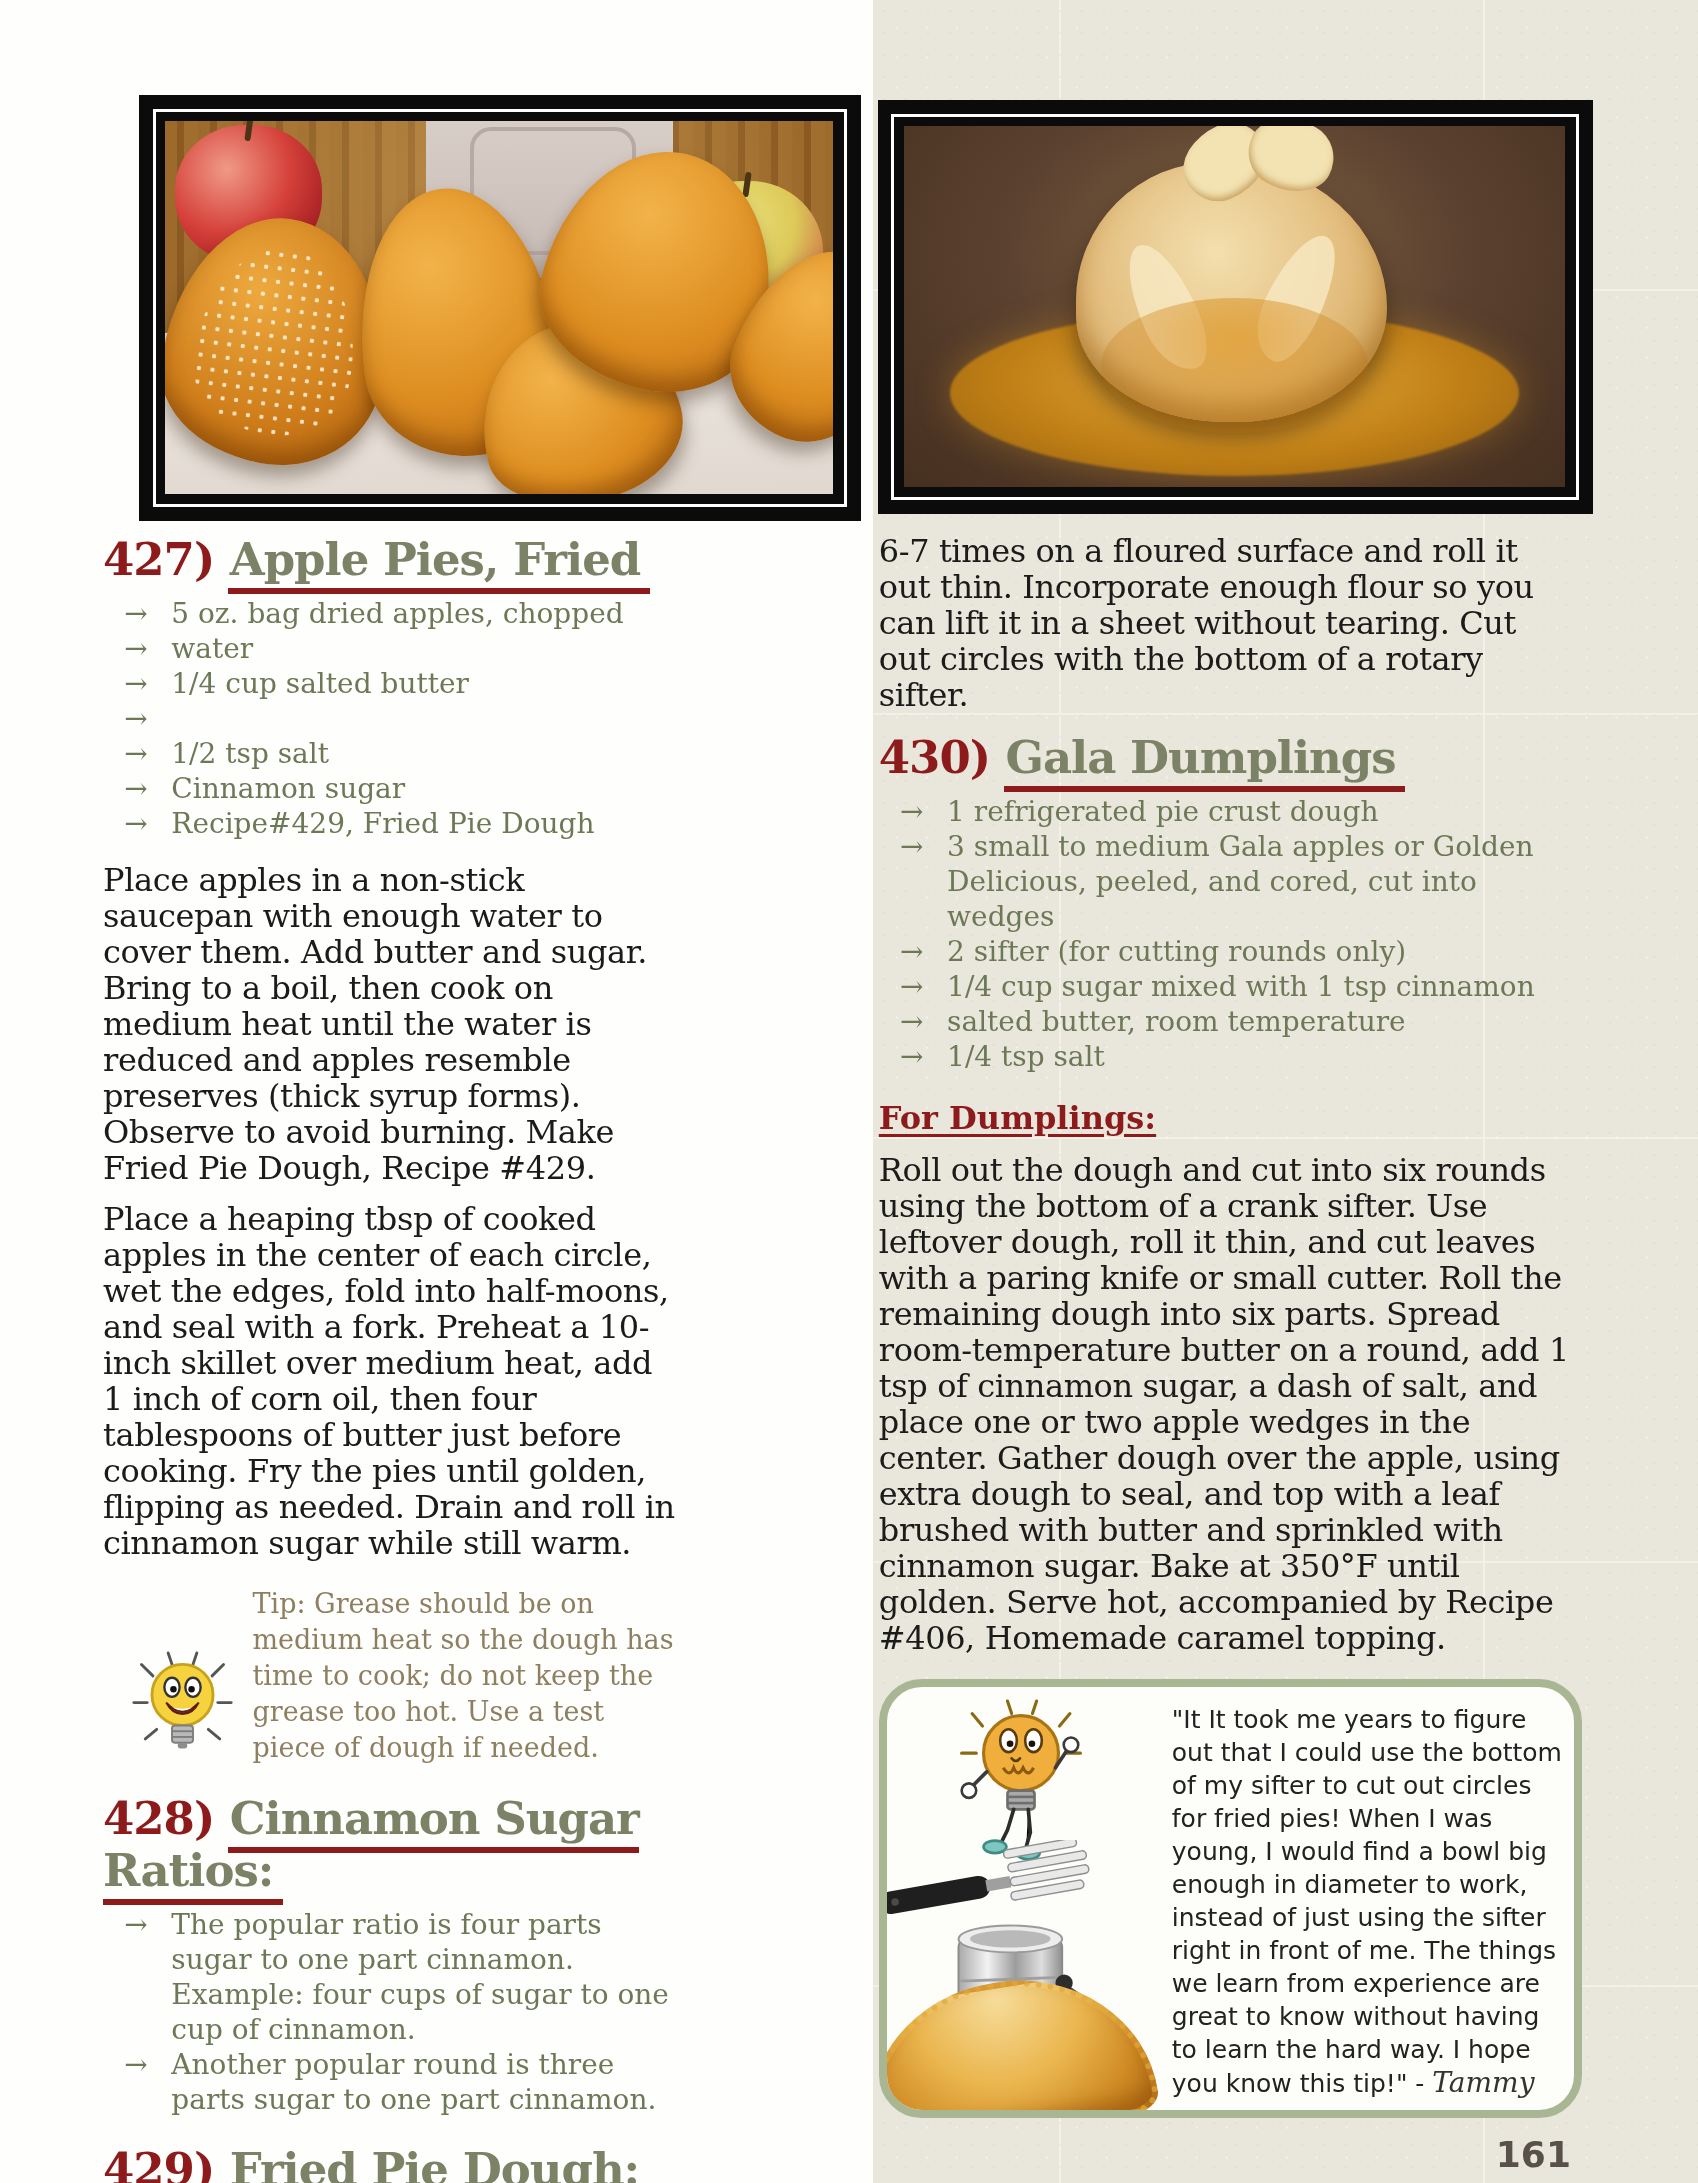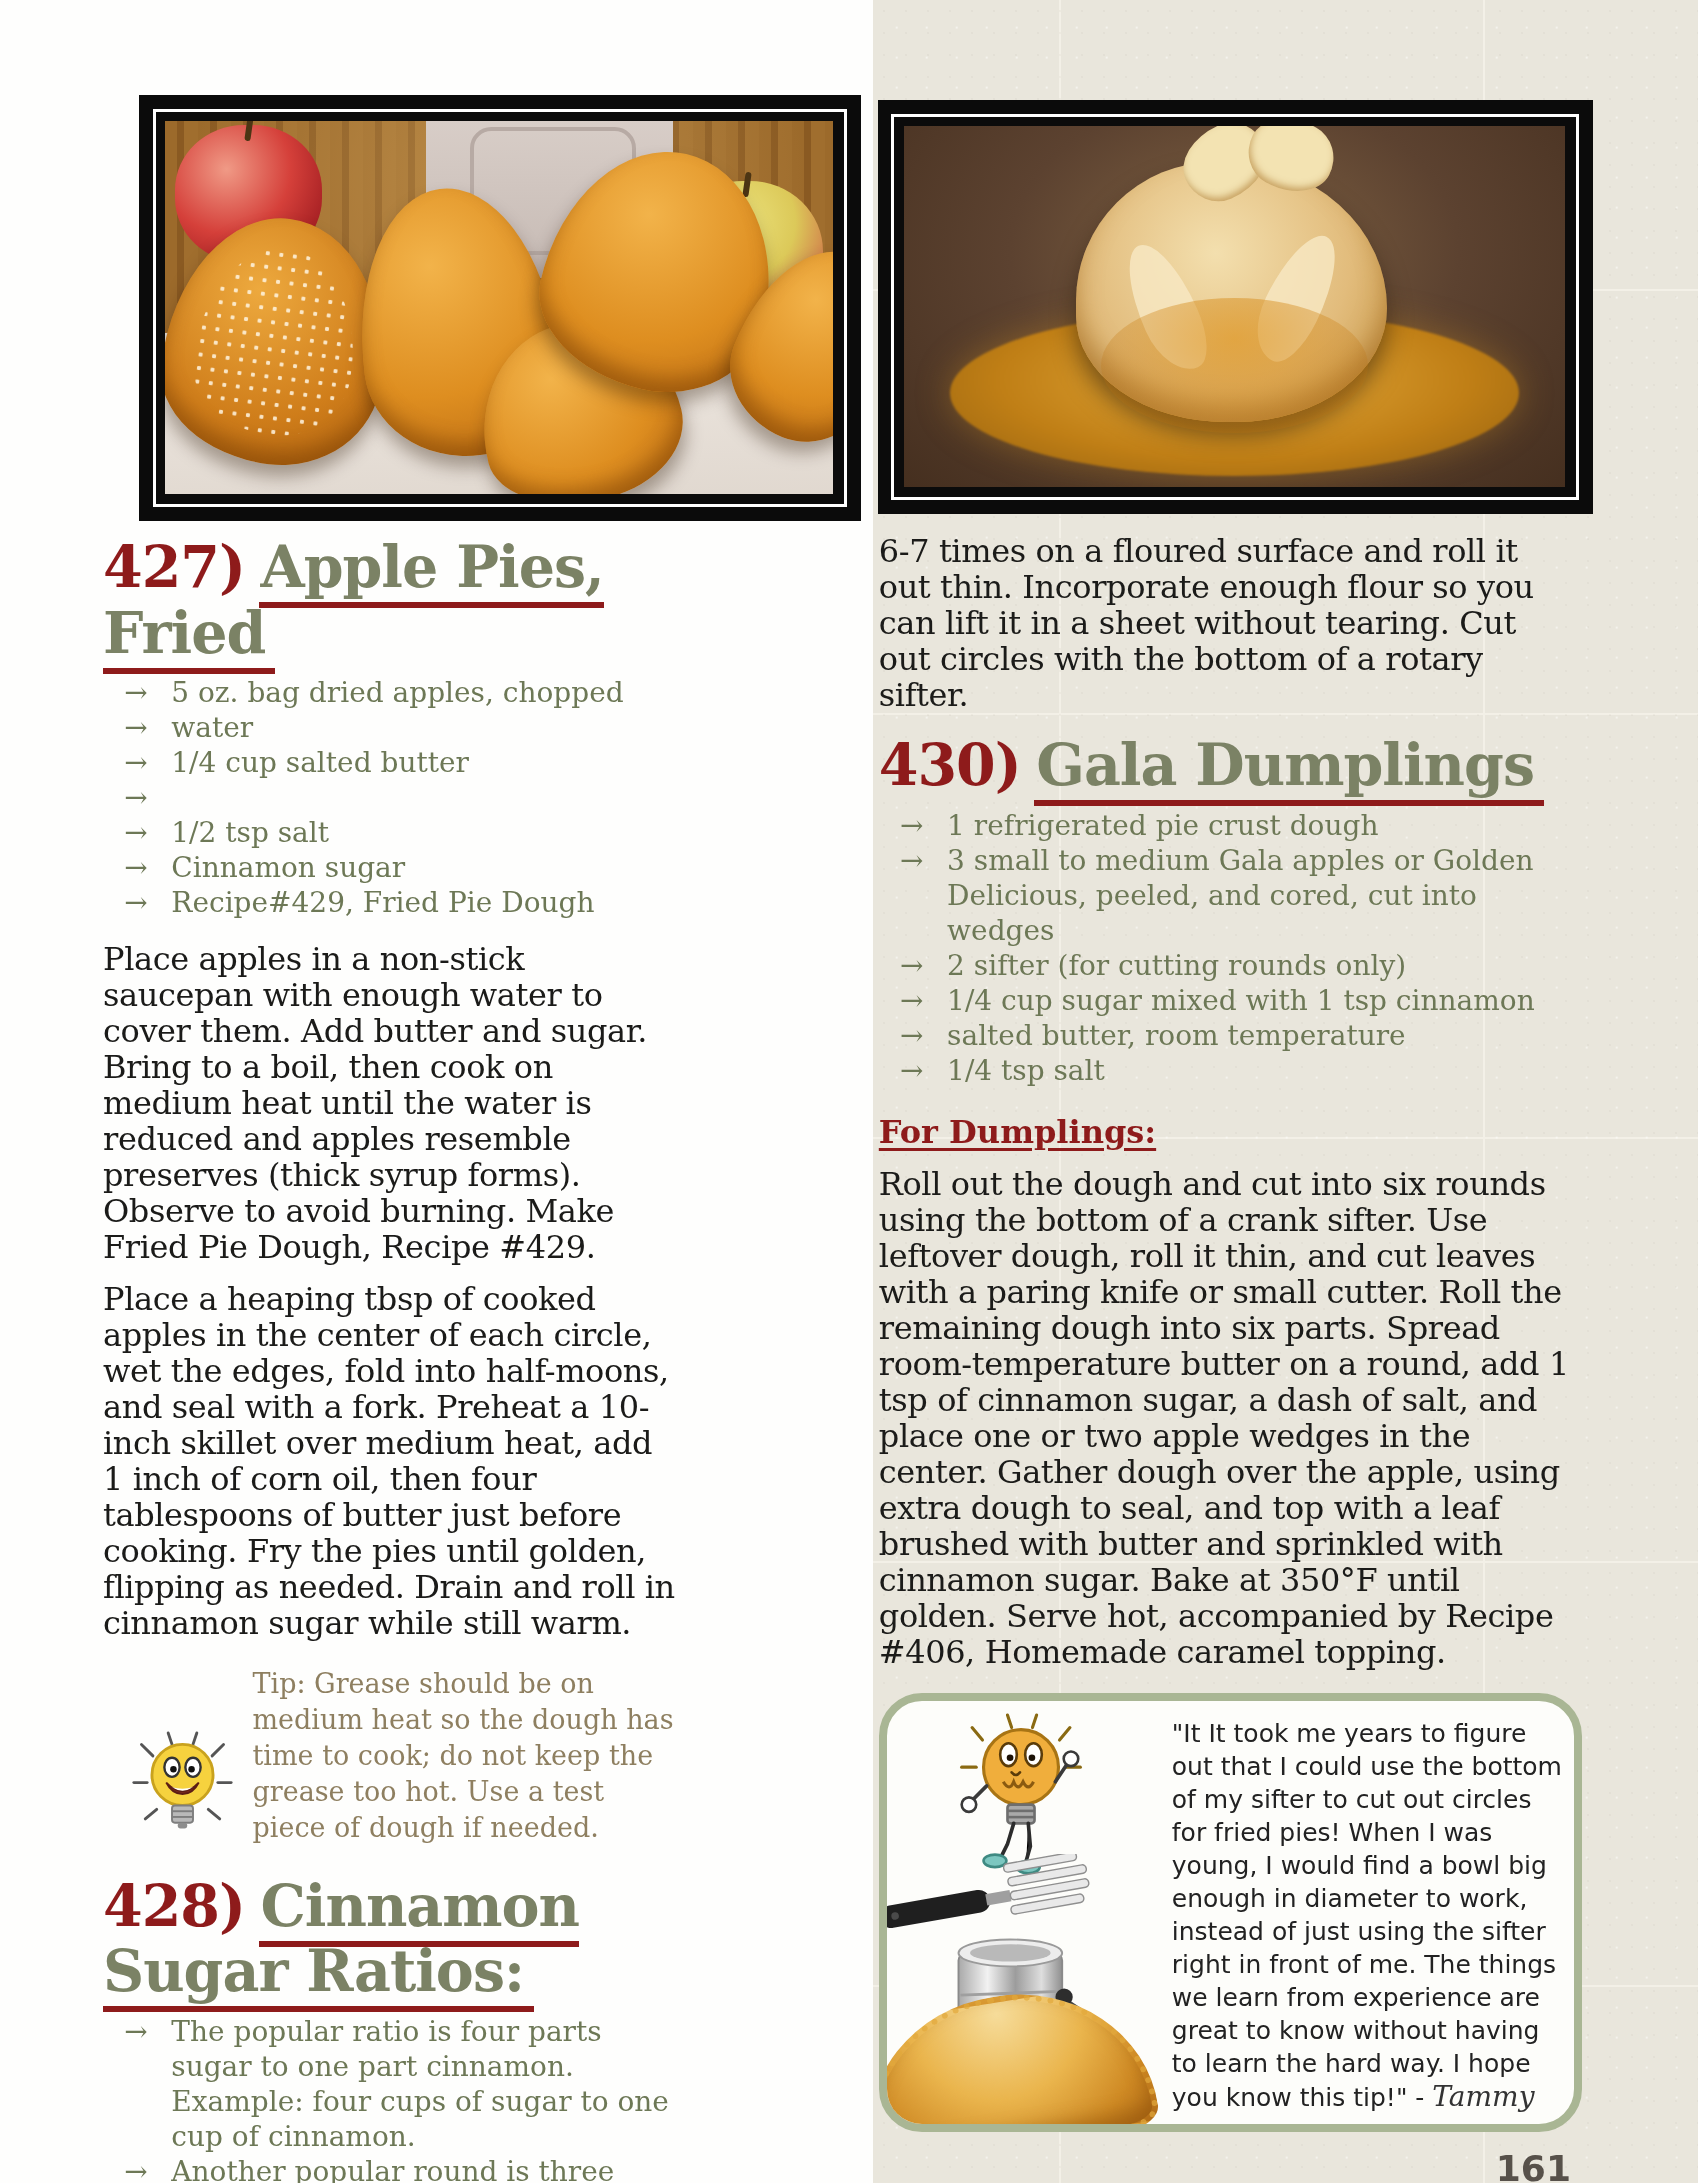--- a/index.html
+++ b/index.html
@@ -82,21 +82,21 @@
   .leaf { position:absolute; width:13%; height:20%; background:#f3e3b2;
     border-radius:60% 40% 60% 40% / 50% 50% 50% 50%;
     box-shadow:inset 0 -3.9px 7.8px rgba(160,100,20,.5); }
   .leaf.l1 { left:42%; top:0%;  transform:rotate(-24deg); }
   .leaf.l2 { left:52%; top:-2%; transform:rotate(28deg); }
 
   
   .content-left  { width:573px; margin:13.6px 0 0 103px; }
   .content-right { width:695px; margin:19.4px 0 0 5.8px; }
 
-  .rec-head { font-size:57px; font-weight:bold; letter-spacing:-1px; margin-top:27px; line-height:1.15; }
+  .rec-head { font-size:45px; font-weight:bold; letter-spacing:-1px; margin-top:27px; line-height:1.15; }
   .rec-head .num   { color:#8e1b1b; margin-right:13.6px; }
   .rec-head .title { color:#7b8265; border-bottom:6.8px solid #8e1b1b; padding:0 9.7px 1.9px 1.9px; }
 
   .ing-list { margin-top:9.7px; }
   .ing { display:flex; font-size:28px; line-height:35px; color:#6d7856; }
   .ing .arrow { width:47px; margin-left:21.3px; flex:none; color:#6d7856; }
   .ing .txt { flex:1; }
 
   p.body { font-size:32px; line-height:36px; color:#1b1b19; letter-spacing:-0.4px; margin-top:21.3px; }
 

